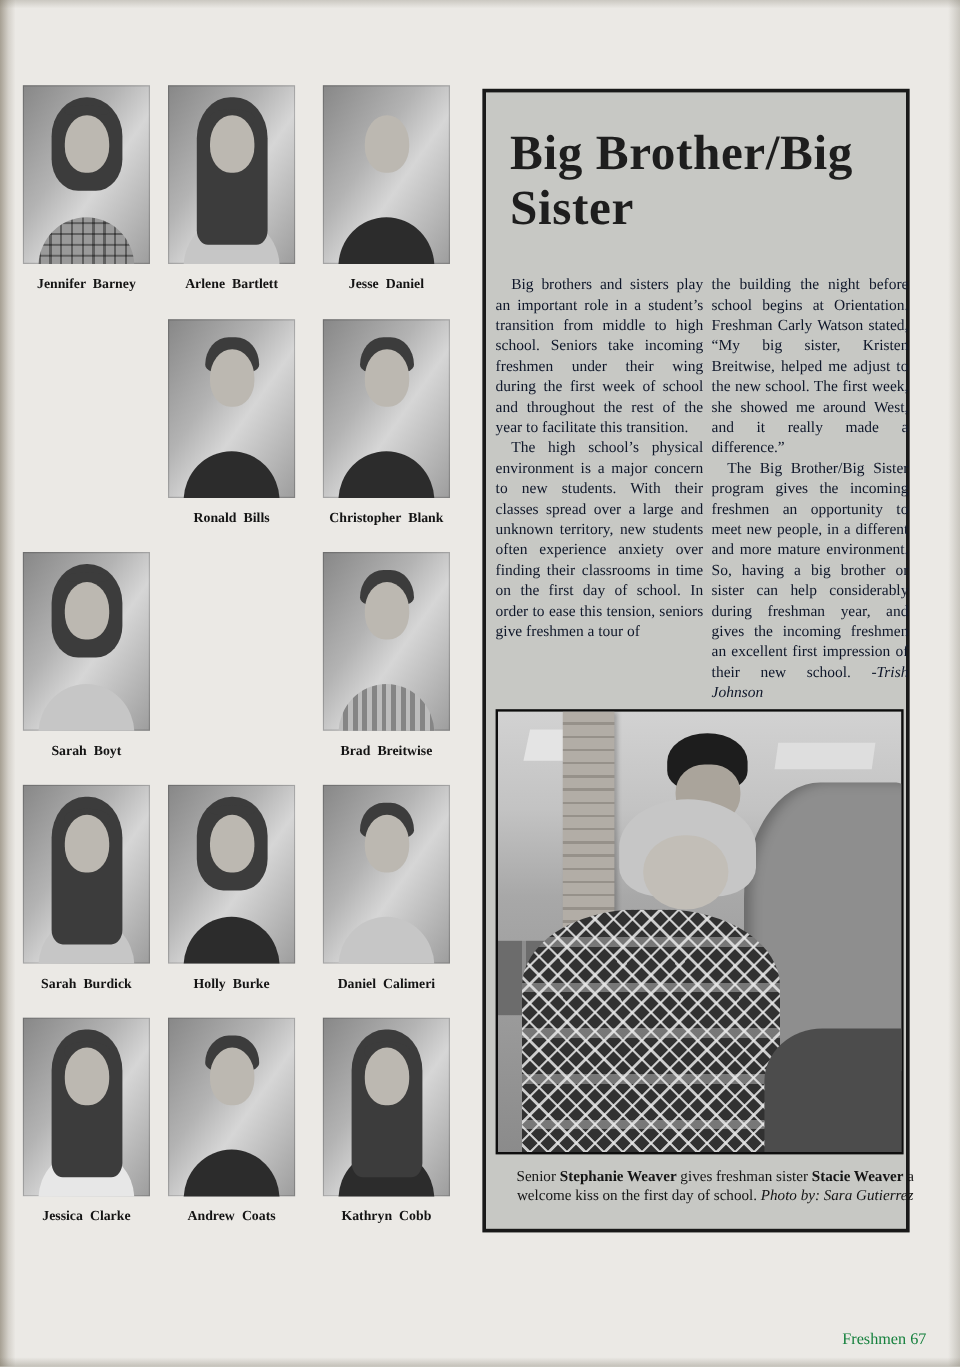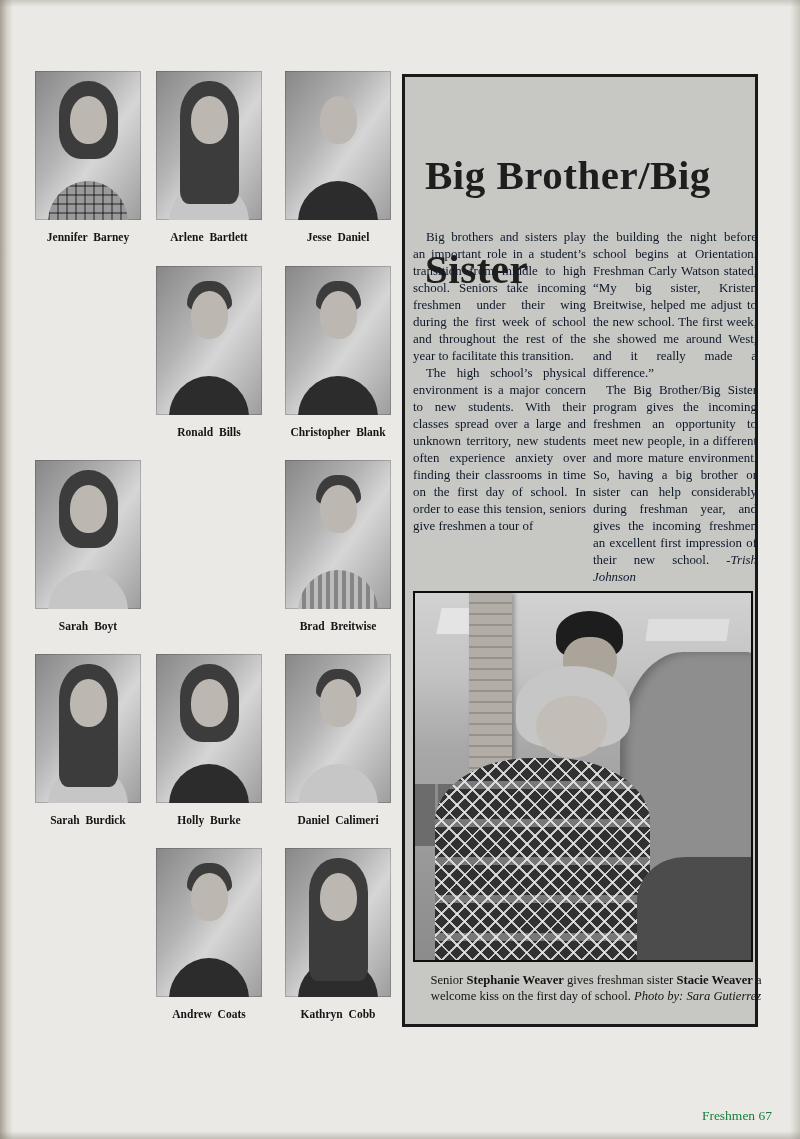--- a/index.html
+++ b/index.html
@@ -13,21 +13,21 @@
   .edge-left  { position:absolute; left:0; top:0; bottom:0; width:13px;
     background:linear-gradient(90deg, rgba(110,100,80,.55), rgba(110,100,80,.18) 55%, transparent); }
   .edge-right { position:absolute; right:0; top:0; bottom:0; width:10px;
     background:linear-gradient(270deg, rgba(120,115,100,.30), transparent); }
   .edge-top   { position:absolute; left:0; right:0; top:0; height:7px;
     background:linear-gradient(180deg, rgba(120,115,100,.28), transparent); }
   .edge-bottom{ position:absolute; left:0; right:0; bottom:0; height:8px;
     background:linear-gradient(0deg, rgba(120,115,100,.35), transparent); }
 
   
-  .cell { position:absolute; width:116px;margin-left:16px; }
+  .cell { position:absolute; width:116px; }
   .photo {
     position:relative; width:106px; height:149px; overflow:hidden;
     background:linear-gradient(125deg,#878787 0%,#b3b3b3 38%,#d6d6d6 58%,#9d9d9d 100%);
     box-shadow:inset 0 0 0 1px rgba(0,0,0,.18);
   }
   .torso { position:absolute; z-index:1; bottom:-3px; left:12%; width:76%; height:28%;
     border-radius:50% 50% 0 0 / 100% 100% 0 0; background:#2f2f2f; }
   .hair  { position:absolute; z-index:2; background:#3c3c3c; }
   .face  { position:absolute; z-index:3; left:33%; top:17%; width:35%; height:32%;
     background:#bcb8b1; border-radius:50% 50% 46% 46%; }
@@ -52,21 +52,21 @@
   [data-type*="striped"] .torso { background:repeating-linear-gradient(90deg,#bdbdbd 0 4px,#858585 4px 8px); }
 
   .sname { margin-top:11px; width:140px; margin-left:-17px; text-align:center;
     font-weight:bold; font-size:11.5px; word-spacing:3px; color:#141414; white-space:nowrap; }
 
   
   .panel { position:absolute; left:402px; top:74px; width:356px; height:953px;
     background:#c7c8c4; border:3px solid #191919; }
   .title { position:absolute; left:20px; top:28px; font-size:41px; line-height:1.12;
     color:#1e1e1e; letter-spacing:.5px; }
-  .title span { display:block;margin-top:48px; }
+  .title span { display:block; }
   .col { position:absolute; top:152px; font-size:12.9px; line-height:17px;
     text-align:justify; color:#0f172a; }
   .col1 { left:8px;  width:173px; }
   .col2 { left:188px; width:164px;font-family:Liberation Serif, serif; }
   .col p.indent { text-indent:13px; }
   .col p + p { margin-top:0; }
   .sig { font-style:italic; }
 
   
   .fphoto { position:absolute; left:8px; top:514px; width:340px; height:371px;
@@ -191,20 +191,28 @@
   </div>
   <div class="cell" style="left:269px;top:654px">
     <div class="photo" data-type="boy-short-light">
       <div class="torso"></div>
       <div class="hair"></div>
       <div class="face"></div>
     </div>
     <div class="sname">Daniel Calimeri</div>
   </div>
 
+  <div class="cell" style="left:19px;top:848px">
+    <div class="photo" data-type="girl-long-white">
+      <div class="torso"></div>
+      <div class="hair"></div>
+      <div class="face"></div>
+    </div>
+    <div class="sname">Jessica Clarke</div>
+  </div>
   <div class="cell" style="left:140px;top:848px">
     <div class="photo" data-type="boy-short-dark">
       <div class="torso"></div>
       <div class="hair"></div>
       <div class="face"></div>
     </div>
     <div class="sname">Andrew Coats</div>
   </div>
   <div class="cell" style="left:269px;top:848px">
     <div class="photo" data-type="girl-long-dark">

